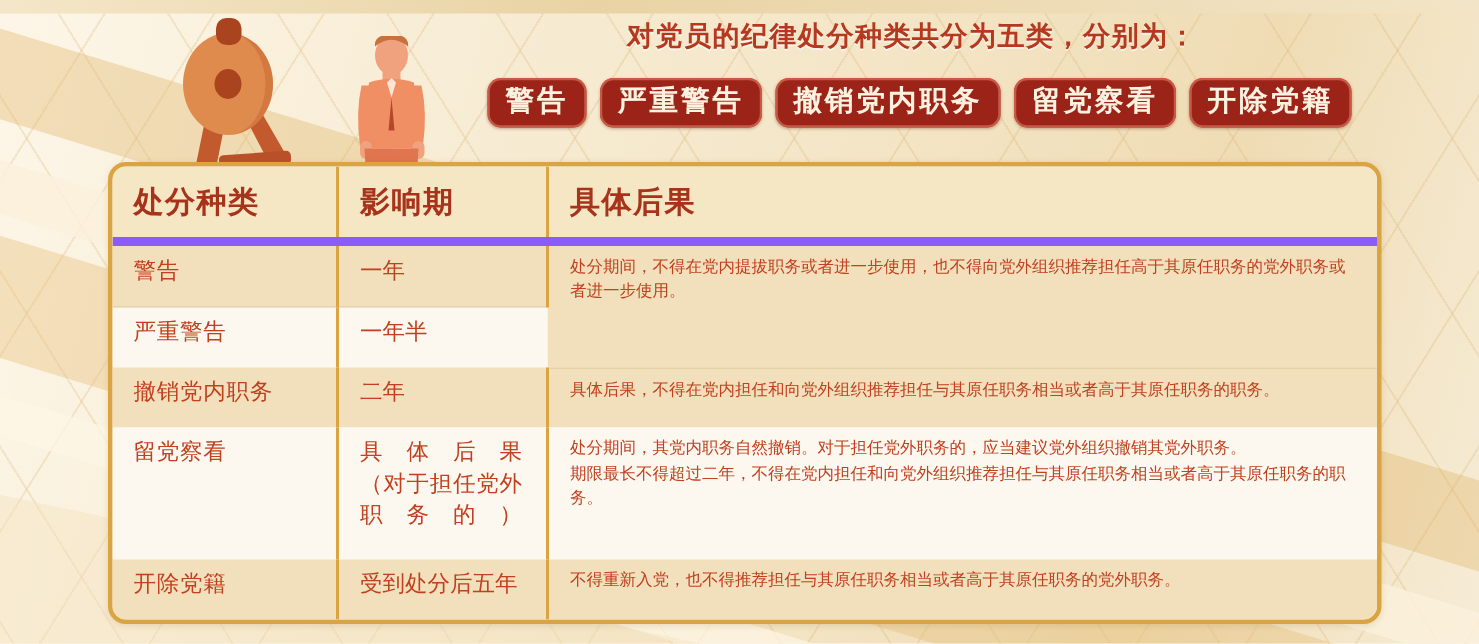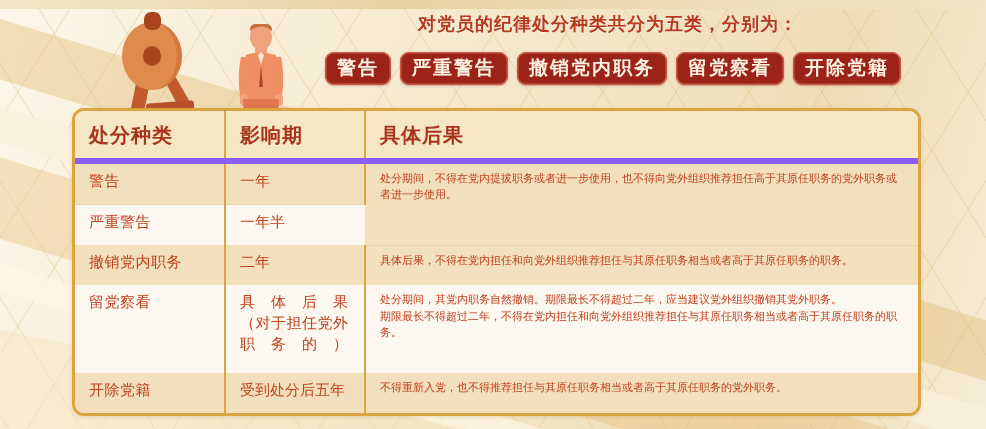--- a/index.html
+++ b/index.html
@@ -195,21 +195,21 @@
           </td>
         </tr>
 
         <tr class="r-light">
           <td class="kind">留党察看</td>
           <td class="period justify">
             <div>具体后果</div>
             <div>（对于担任党外职务的）</div>
           </td>
           <td class="conseq">
-            <p>处分期间，其党内职务自然撤销。期限最长不得超过二年，应当建议党外组织撤销其党外职务。</p>
+            <p>处分期间，其党内职务自然撤销。对于担任党外职务的，应当建议党外组织撤销其党外职务。</p>
             <p>期限最长不得超过二年，不得在党内担任和向党外组织推荐担任与其原任职务相当或者高于其原任职务的职务。</p>
           </td>
         </tr>
 
         <tr class="r-dark">
           <td class="kind">开除党籍</td>
           <td class="period">受到处分后五年</td>
           <td class="conseq">
             <p>不得重新入党，也不得推荐担任与其原任职务相当或者高于其原任职务的党外职务。</p>
           </td>

